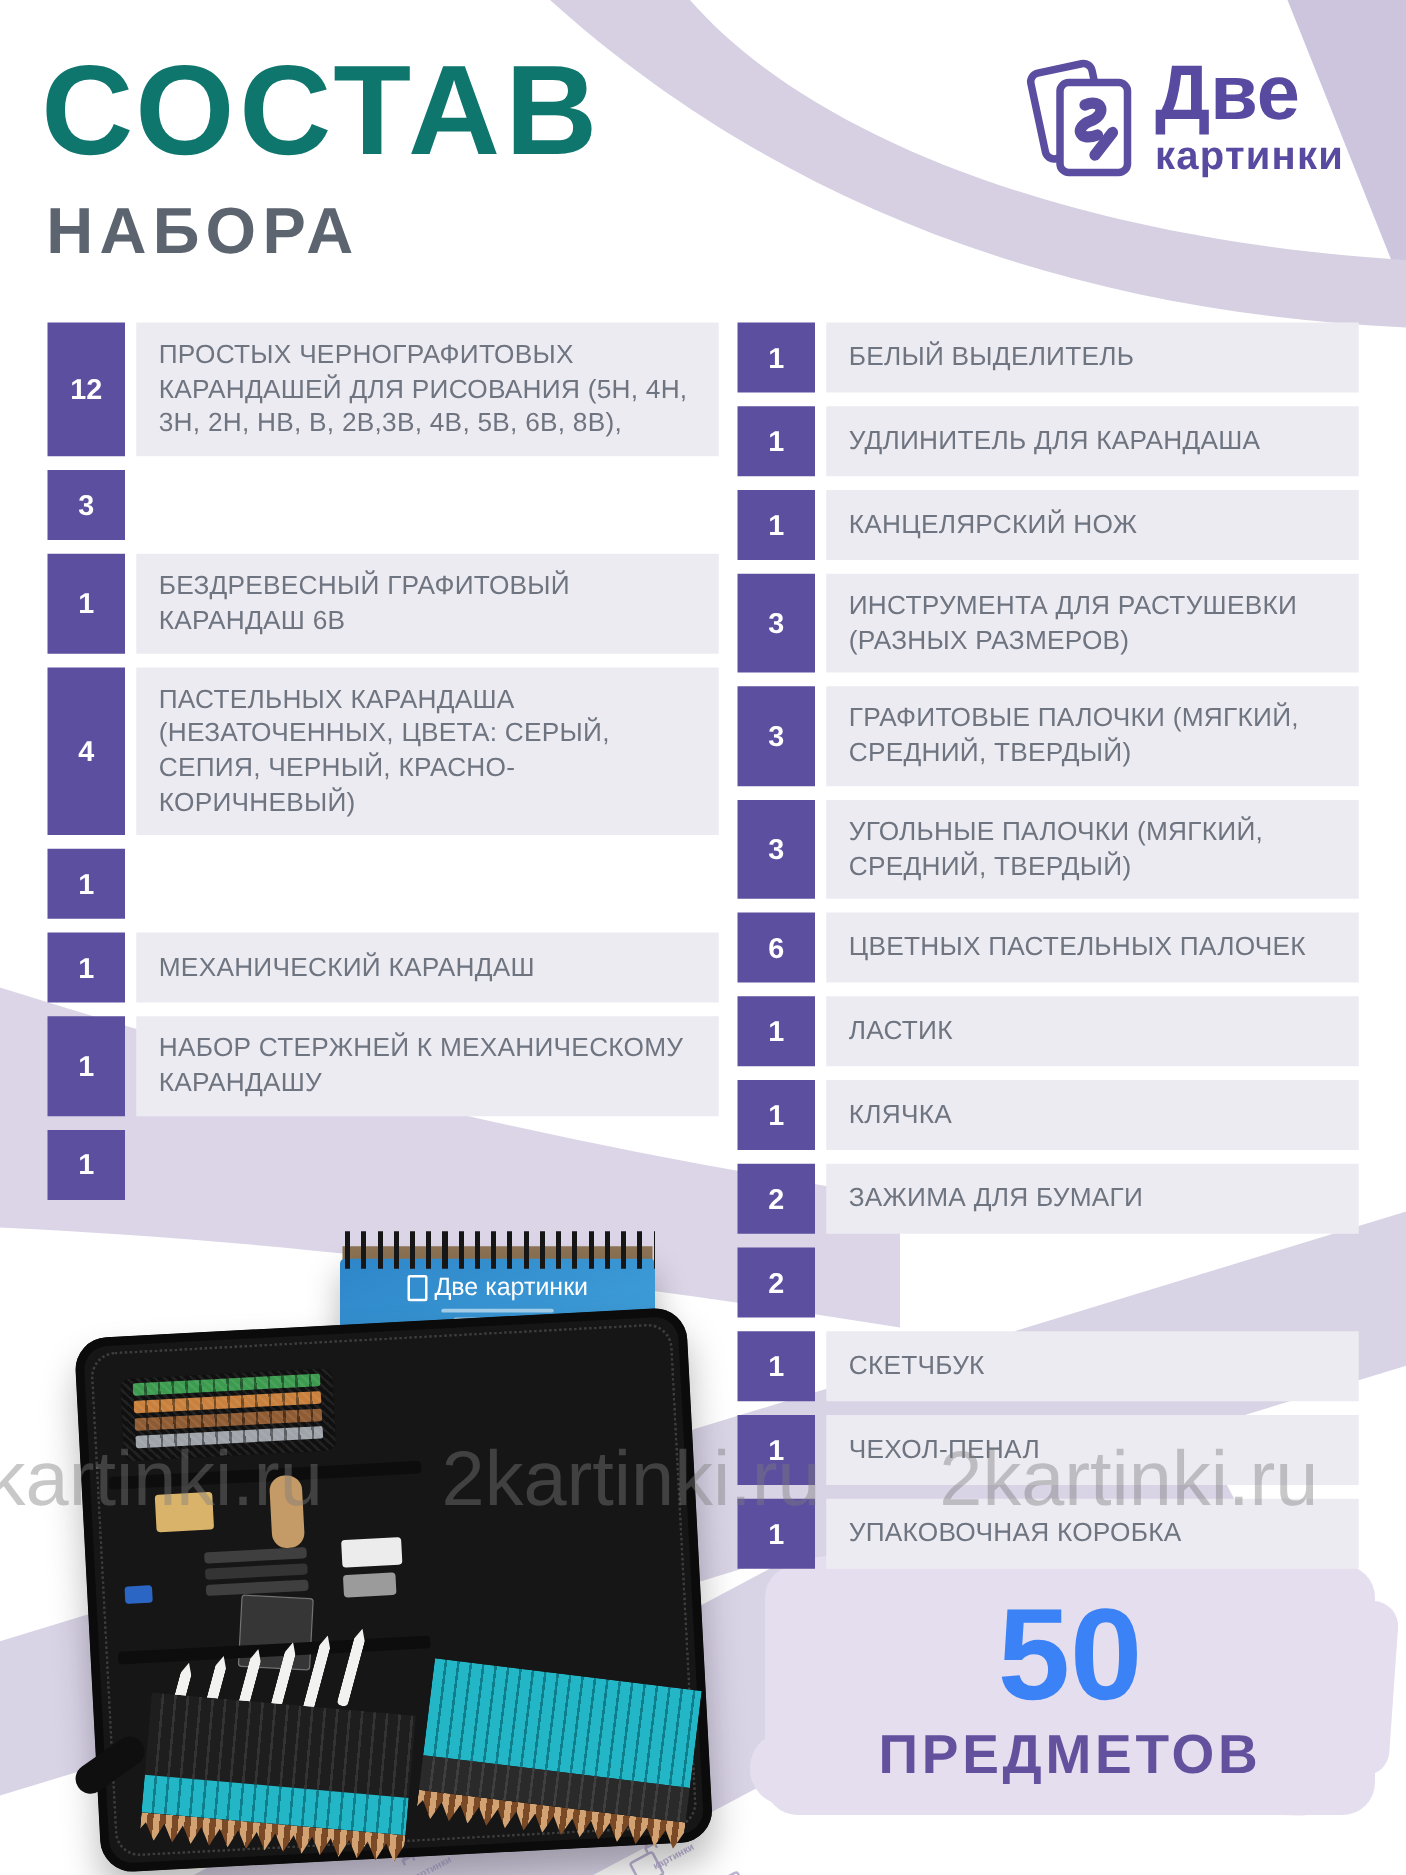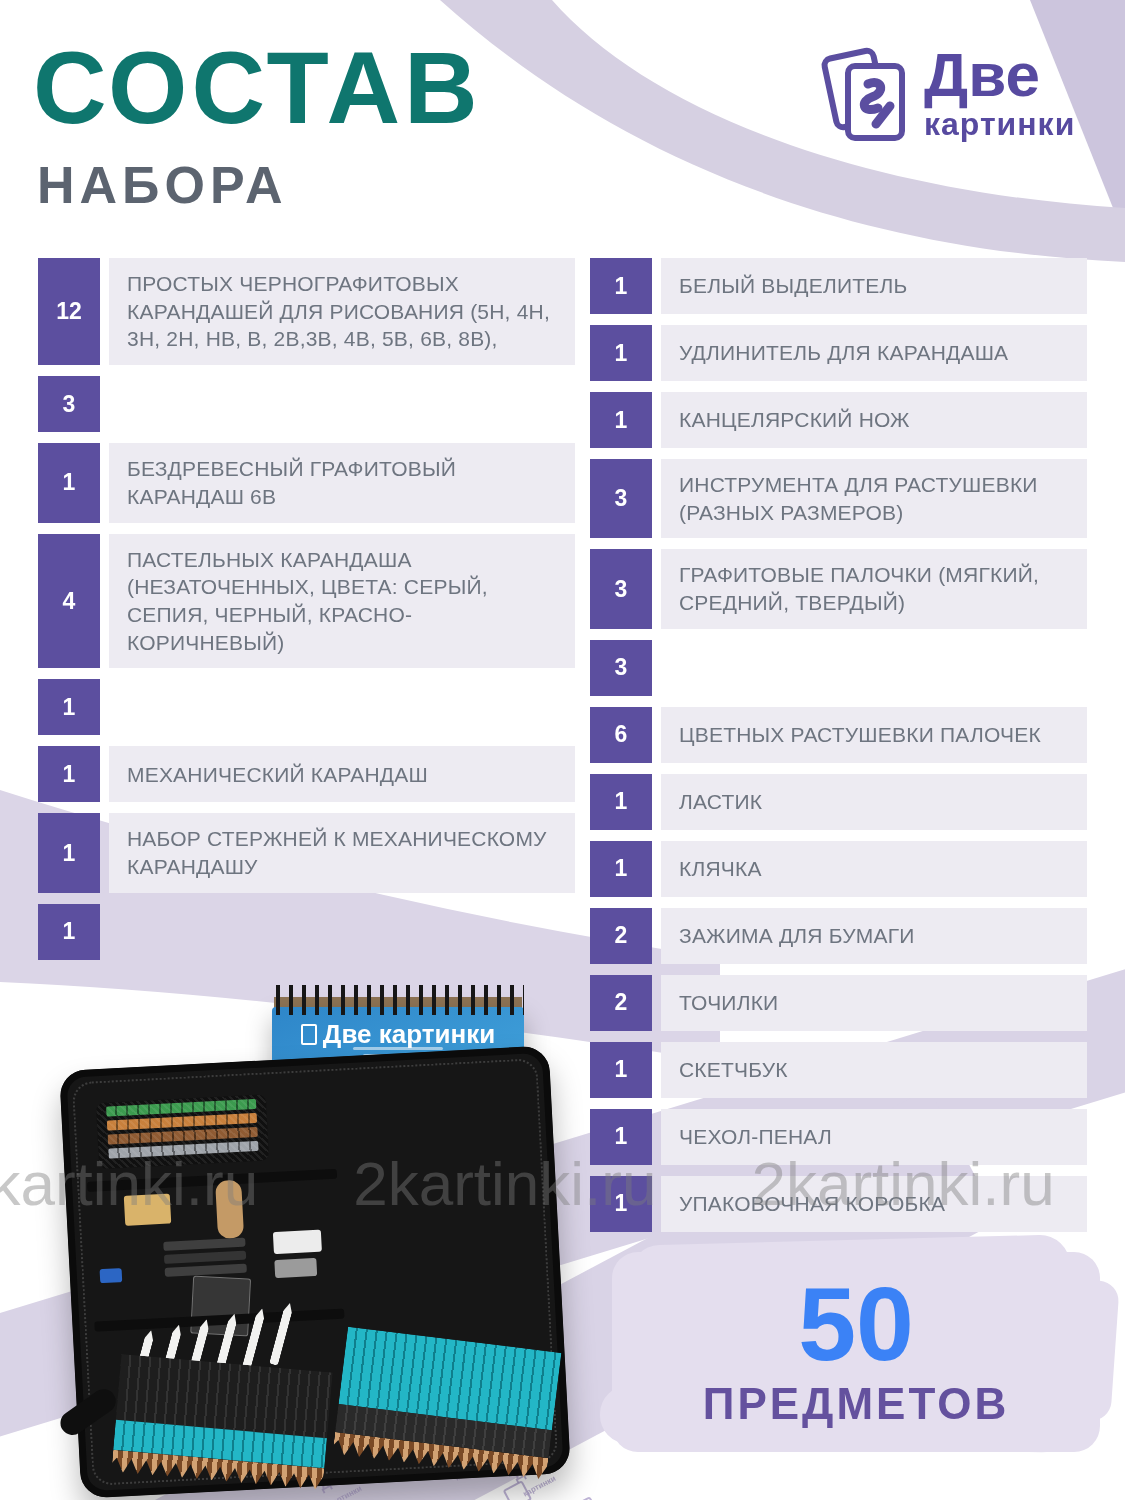--- a/index.html
+++ b/index.html
@@ -60,21 +60,21 @@
   .book { position:absolute; left:272px; top:985px; width:252px; height:348px; z-index:3; }
   .spiral-back { position:absolute; left:2px; top:12px; right:2px; height:12px; background:#8D7354; }
   .spiral { position:absolute; left:0; top:0; right:0; height:30px;
     background:repeating-linear-gradient(90deg, transparent 0 4px, #161616 4px 8px, transparent 8px 13px); }
   .cover { position:absolute; left:0; top:22px; width:252px; height:326px; border-radius:4px;
     background:linear-gradient(155deg,#2E86C9 0%,#3F9FD9 40%,#6EC6EA 85%,#8ED9F2 100%);
     box-shadow:0 12px 26px rgba(0,0,0,.28); }
   .book-brand { position:absolute; left:0; top:12px; width:100%; display:flex; gap:6px;
     align-items:center; justify-content:center; color:#fff; }
   .book-brand .bframe { width:16px; height:21px; border:2px solid #fff; border-radius:2px; }
-  .book-brand .btext { font-size:26px; font-weight:700; }
+  .book-brand .btext { font-size:20px; font-weight:400; }
   .microbar { position:absolute; background:rgba(255,255,255,.55); height:3px; border-radius:2px; }
   .frame { position:absolute; left:36px; top:62px; width:181px; height:194px; background:#fff;
     padding:9px; }
   .frame-inner { width:100%; height:100%; background:#EFF3F1; }
   .book-title { position:absolute; left:0; top:266px; width:100%; text-align:center;
     color:#fff; font-size:24px; font-weight:700; letter-spacing:2px; }
   .book-info { position:absolute; left:10px; top:300px; right:8px; display:flex;
     align-items:flex-start; gap:8px; color:#fff; }
   .paper-specs { font-size:7.5px; line-height:1.4; }
   .weight-wrap { display:flex; gap:5px; align-items:center; margin-left:8px; }
@@ -216,40 +216,40 @@
   <div class="row">
     <div class="num">3</div>
     <div class="txt">ИНСТРУМЕНТА ДЛЯ РАСТУШЕВКИ (РАЗНЫХ РАЗМЕРОВ)</div>
   </div>
   <div class="row">
     <div class="num">3</div>
     <div class="txt">ГРАФИТОВЫЕ ПАЛОЧКИ (МЯГКИЙ, СРЕДНИЙ, ТВЕРДЫЙ)</div>
   </div>
   <div class="row">
     <div class="num">3</div>
+    <div class="txt">УГОЛЬНЫЕ ПАЛОЧКИ (МЯГКИЙ, СРЕДНИЙ, ТВЕРДЫЙ)</div>
   </div>
   <div class="row">
     <div class="num">6</div>
-    <div class="txt">ЦВЕТНЫХ РАСТУШЕВКИ ПАЛОЧЕК</div>
+    <div class="txt">ЦВЕТНЫХ ПАСТЕЛЬНЫХ ПАЛОЧЕК</div>
   </div>
   <div class="row">
     <div class="num">1</div>
     <div class="txt">ЛАСТИК</div>
   </div>
   <div class="row">
     <div class="num">1</div>
     <div class="txt"> КЛЯЧКА</div>
   </div>
   <div class="row">
     <div class="num">2</div>
     <div class="txt">ЗАЖИМА ДЛЯ БУМАГИ</div>
   </div>
   <div class="row">
     <div class="num">2</div>
-    <div class="txt">ТОЧИЛКИ</div>
   </div>
   <div class="row">
     <div class="num">1</div>
     <div class="txt">СКЕТЧБУК</div>
   </div>
   <div class="row">
     <div class="num">1</div>
     <div class="txt">ЧЕХОЛ-ПЕНАЛ</div>
   </div>
   <div class="row">

